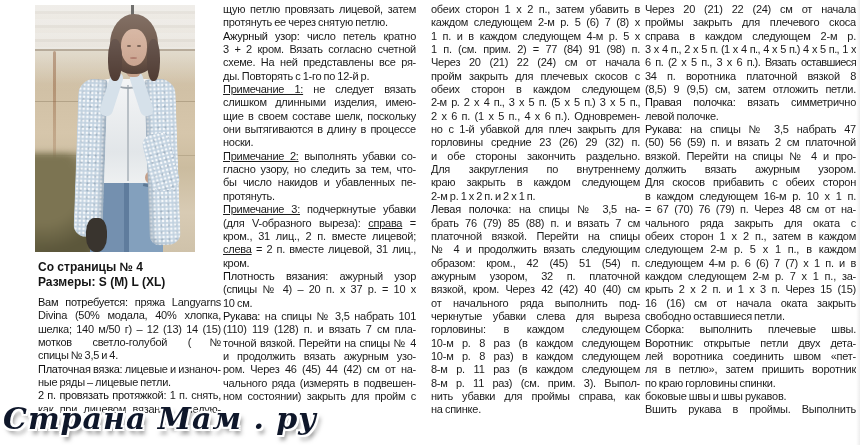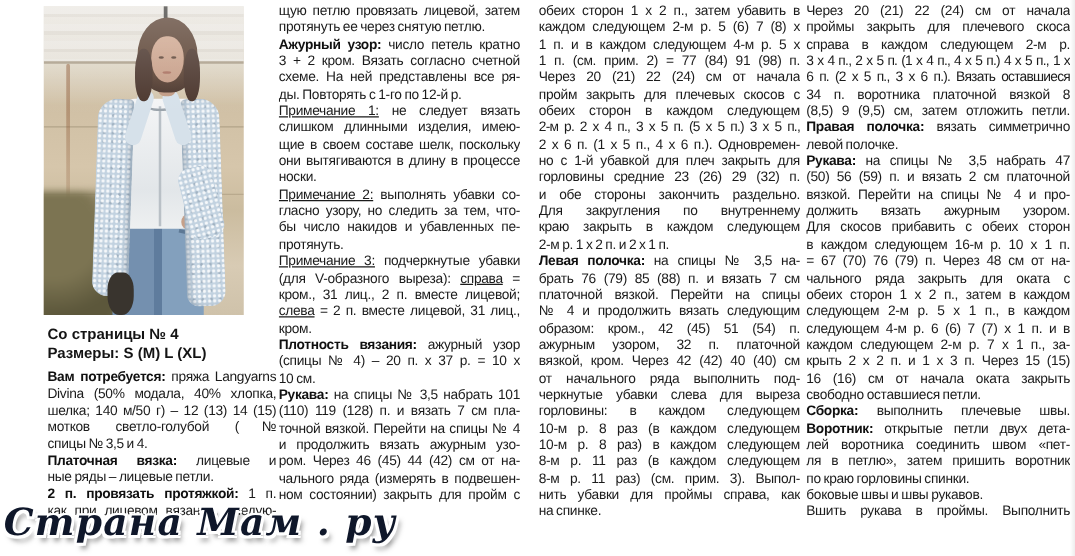--- a/index.html
+++ b/index.html
@@ -58,21 +58,21 @@
   
   .caption{position:absolute;left:38px;top:260px;font-size:12px;font-weight:700;line-height:15px;color:#141414;}
   .col{position:absolute;top:3px;font-size:11px;line-height:13.35px;color:#1b1b1b;}
   #colL{left:38px;width:183px;top:296px;}
   #col1{left:223px;width:193px;}
   #col2{left:431px;width:209px;}
   #col3{left:645px;width:211px;}
   .tl{text-align:justify;text-align-last:justify;letter-spacing:-0.25px;word-spacing:-0.6px;height:13.35px;overflow:hidden;}
   .tl.nj{text-align-last:left;}
   .tl.xt{letter-spacing:-0.6px;word-spacing:-1.5px;}
-  .bb{font-weight:700;color:#101010;}
+  .bb{font-weight:400;color:#101010;}
   .uu{text-decoration:underline;}
   
   .watermark{position:absolute;left:3px;top:401px;font-family:"DejaVu Serif","Liberation Serif",serif;
       font-style:italic;font-weight:700;font-size:30px;letter-spacing:1px;color:#0f172a;white-space:nowrap;
       text-shadow:-2px -2px 0 #fff,2px -2px 0 #fff,-2px 2px 0 #fff,2px 2px 0 #fff,0 -2px 0 #fff,0 2px 0 #fff,-2px 0 0 #fff,2px 0 0 #fff,3px 5px 4px rgba(120,120,120,.8);}
 </style>
 </head>
 <body>
 
 <div class="page">

